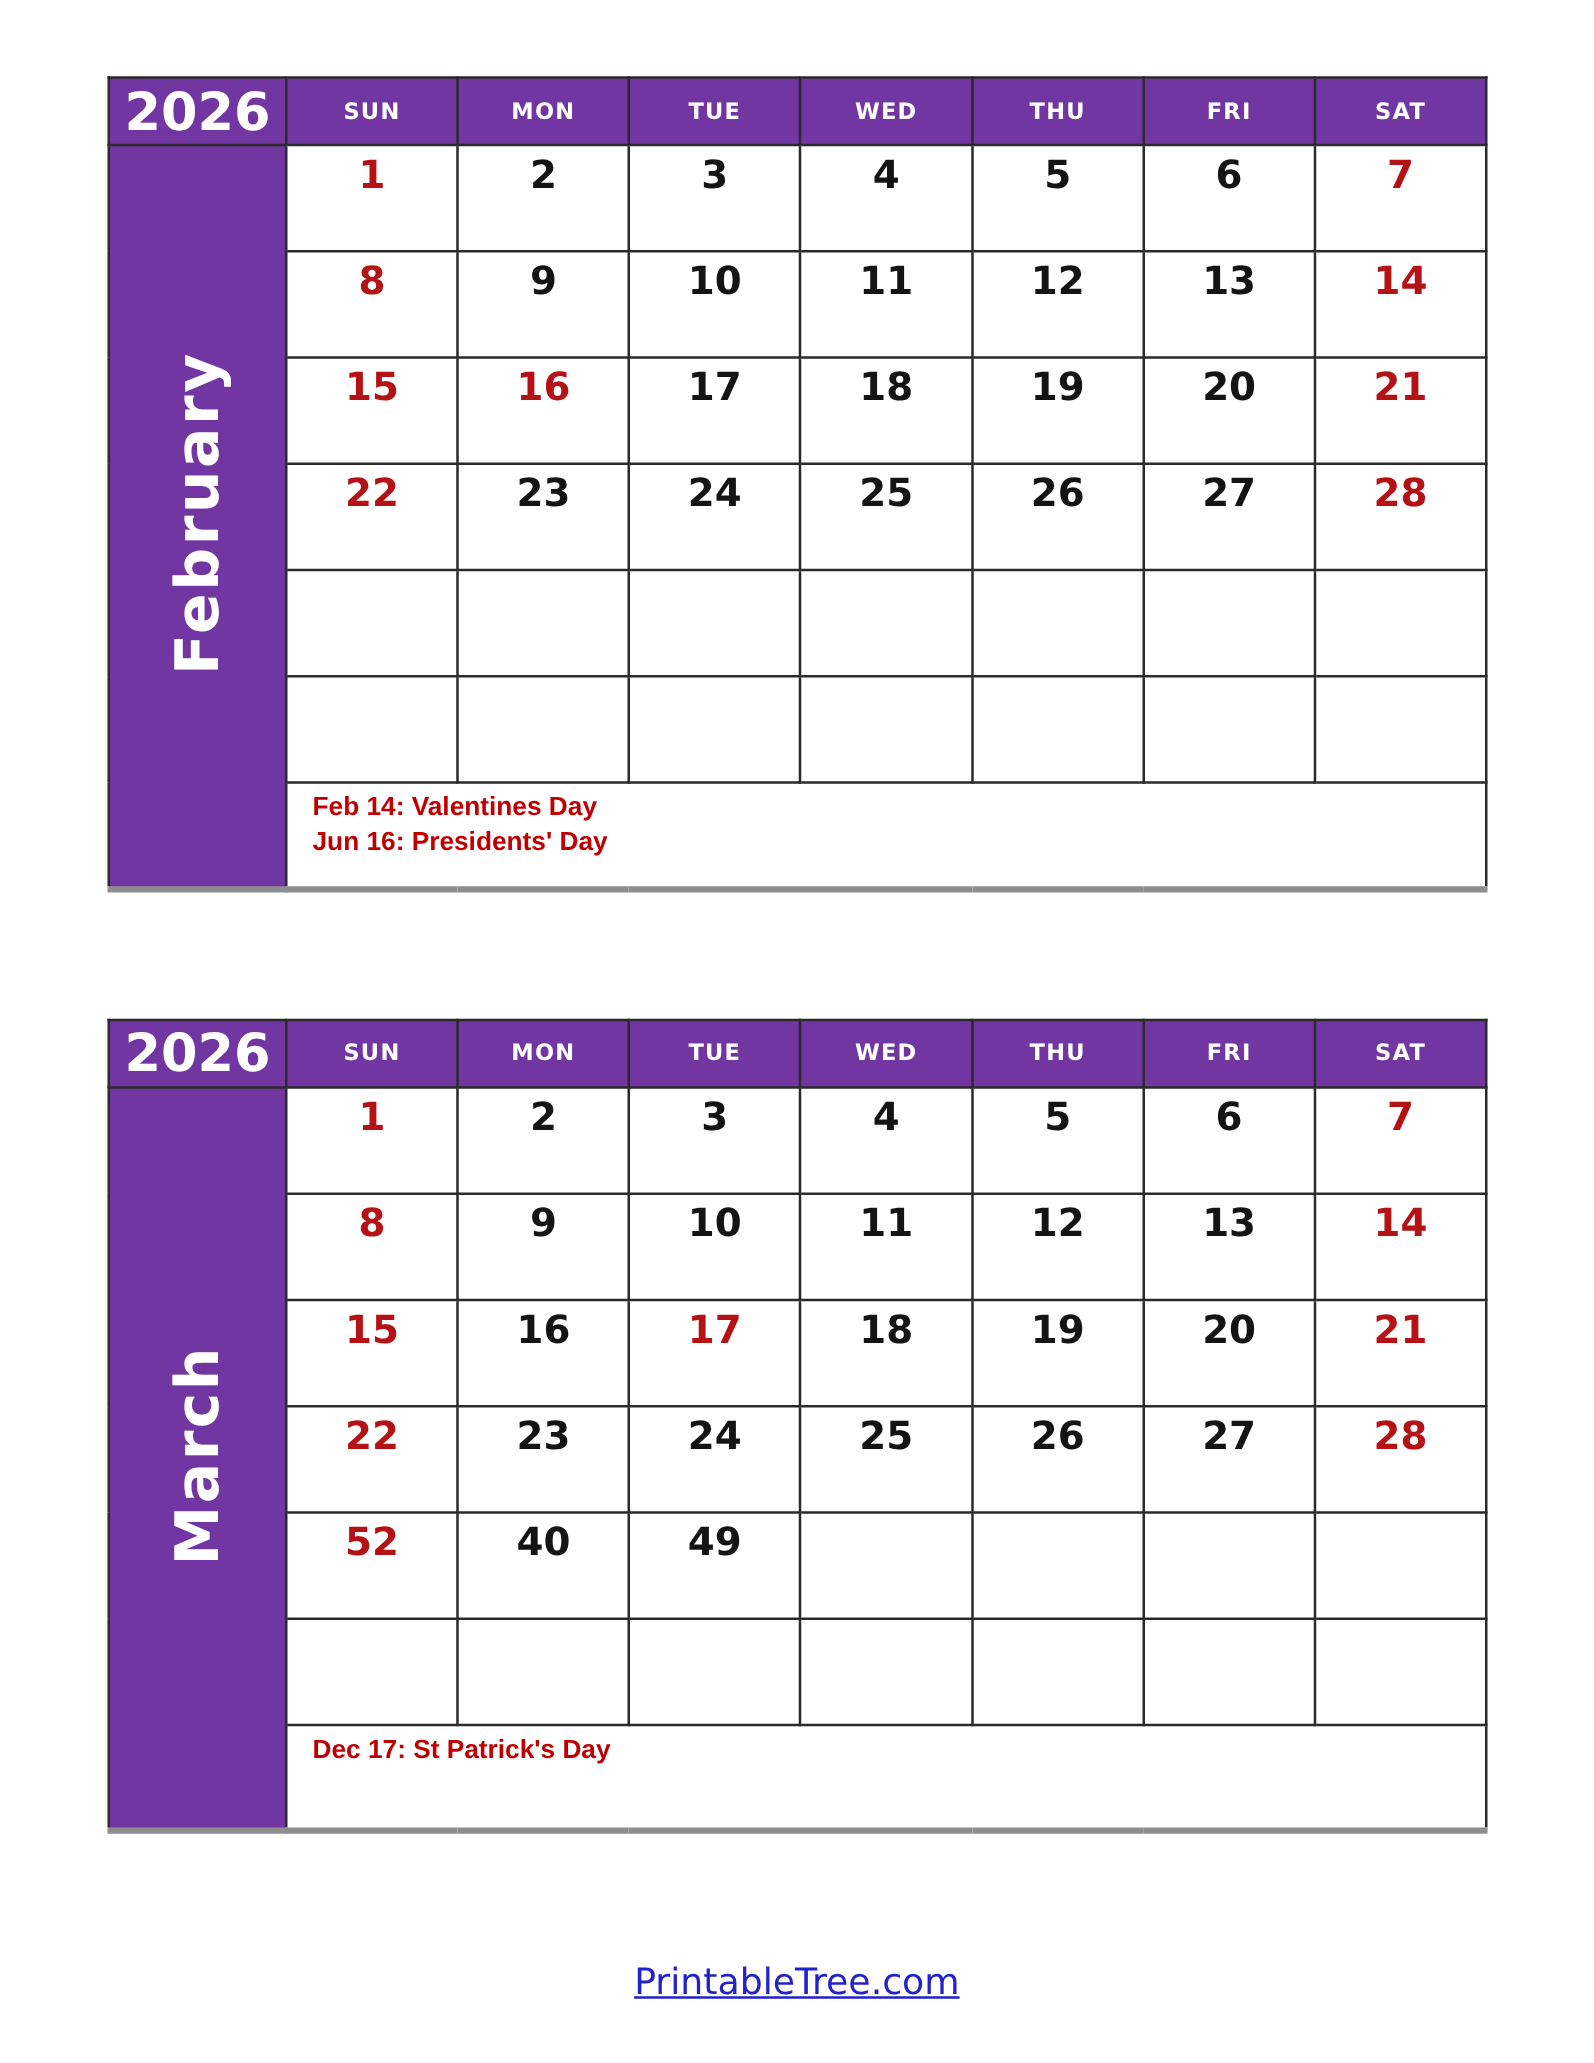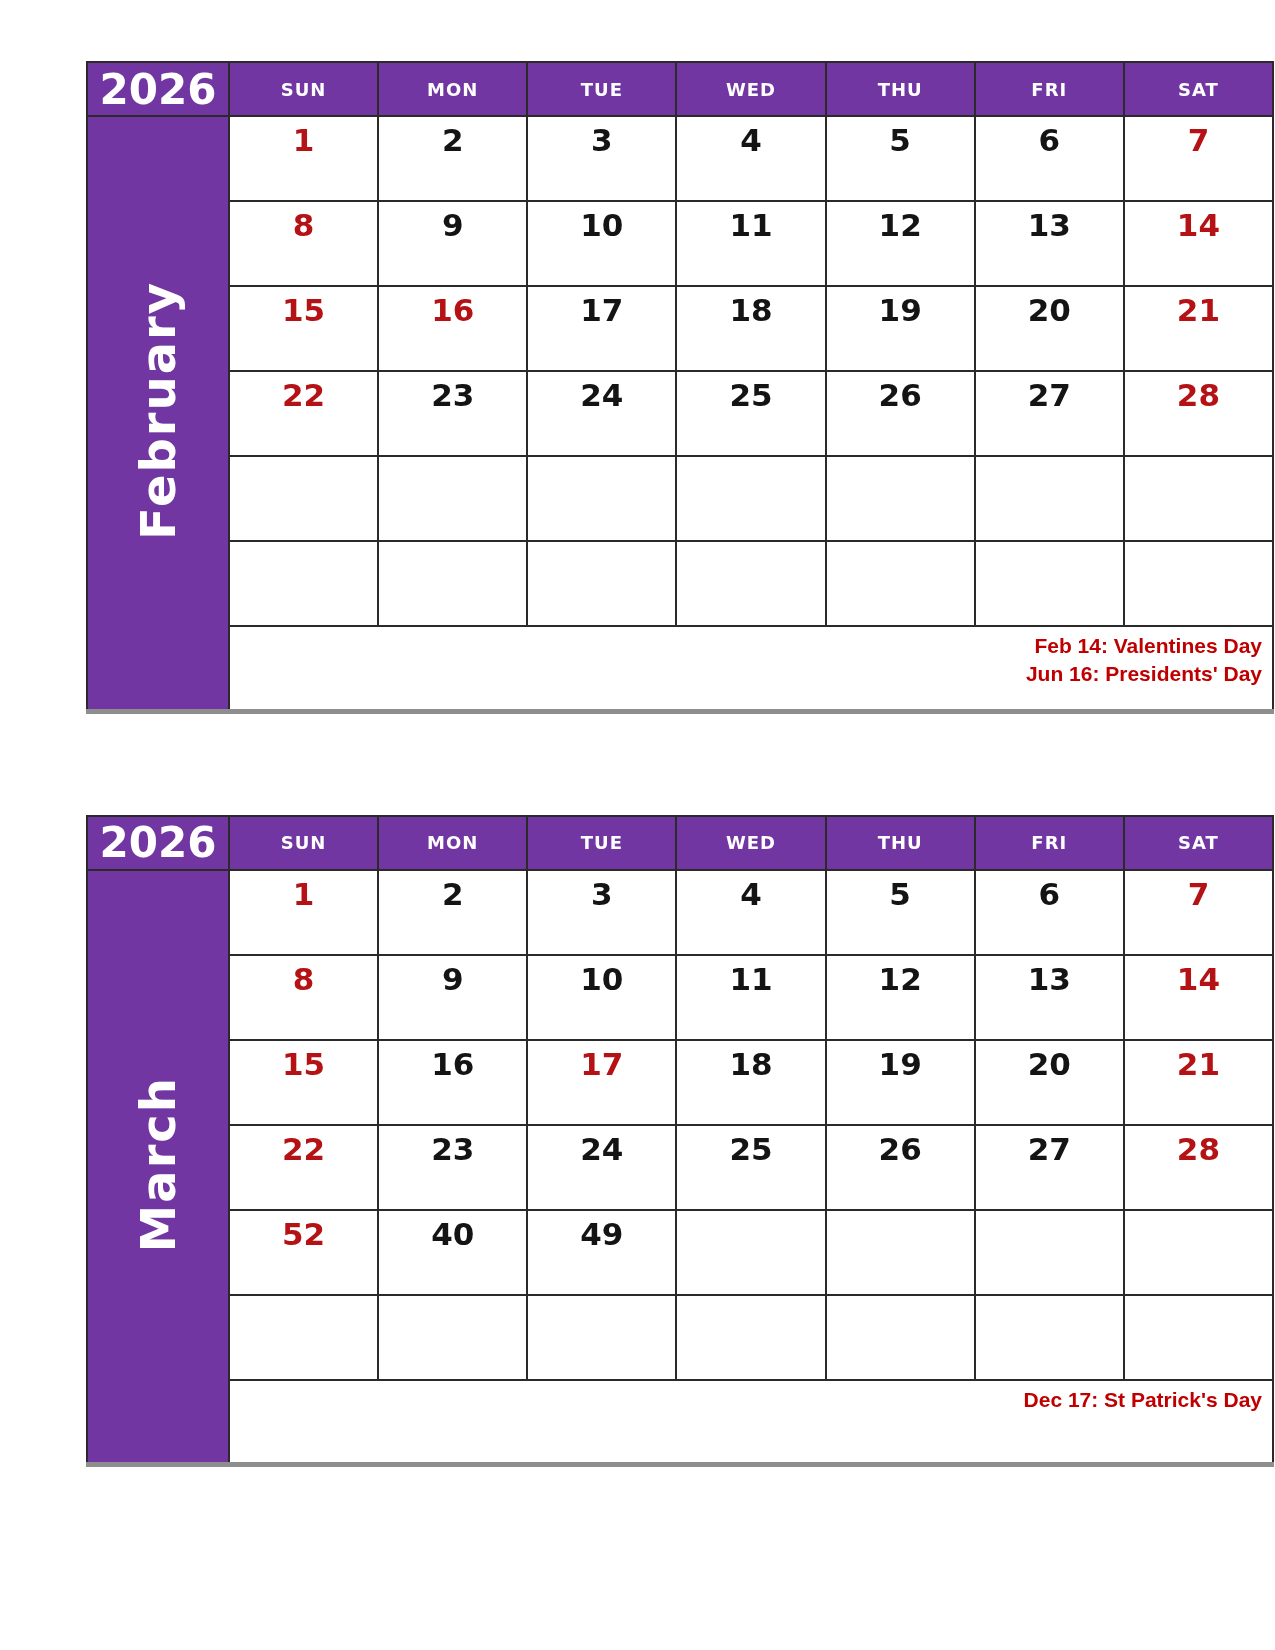--- a/index.html
+++ b/index.html
@@ -16,21 +16,21 @@
     margin: 0; padding: 0;
     width: 1275px; height: 1650px;
     background: #ffffff;
     font-family: "DejaVu Sans", "Liberation Sans", sans-serif;
   }
   .page { position: relative; width: 1275px; height: 1650px; overflow: hidden; }
 
   table.calendar {
     border-collapse: collapse;
     table-layout: fixed;
-    width: 1188px;
+    width: 1104px;
     margin-left: 86px;
     border: 2px solid var(--outer-border);
     border-bottom: 5px solid var(--shadow-gray);
     background: #fff;
   }
   table.calendar.feb { margin-top: 61px; }
   table.calendar.mar { margin-top: 101px; }
 
   col.yearcol { width: 142px; }
 
@@ -76,21 +76,21 @@
     font-size: 48px;
     font-weight: bold;
     letter-spacing: 2px;
     white-space: nowrap;
   }
 
   td.holidays {
     height: 85px;
     border: 2px solid var(--grid-line);
     vertical-align: top;
-    text-align: right;
+    text-align: left;
     padding: 5px 10px 0 20px;
     background: #fff;
   }
   td.holidays div {
     color: var(--holiday-red);
     font-size: 21px;
     font-weight: bold;
     line-height: 28px;
     font-family: "Liberation Sans", sans-serif;
   }
@@ -284,14 +284,17 @@
           <td class="day"></td>
         </tr>
         <tr>
           <td colspan="7" class="holidays">
             <div>Dec 17: St Patrick's Day</div>
           </td>
         </tr>
       </tbody>
   </table>
 
+  <div class="footer">
+    <a>PrintableTree.com</a>
+  </div>
 
 </div>
 
 </body></html>

